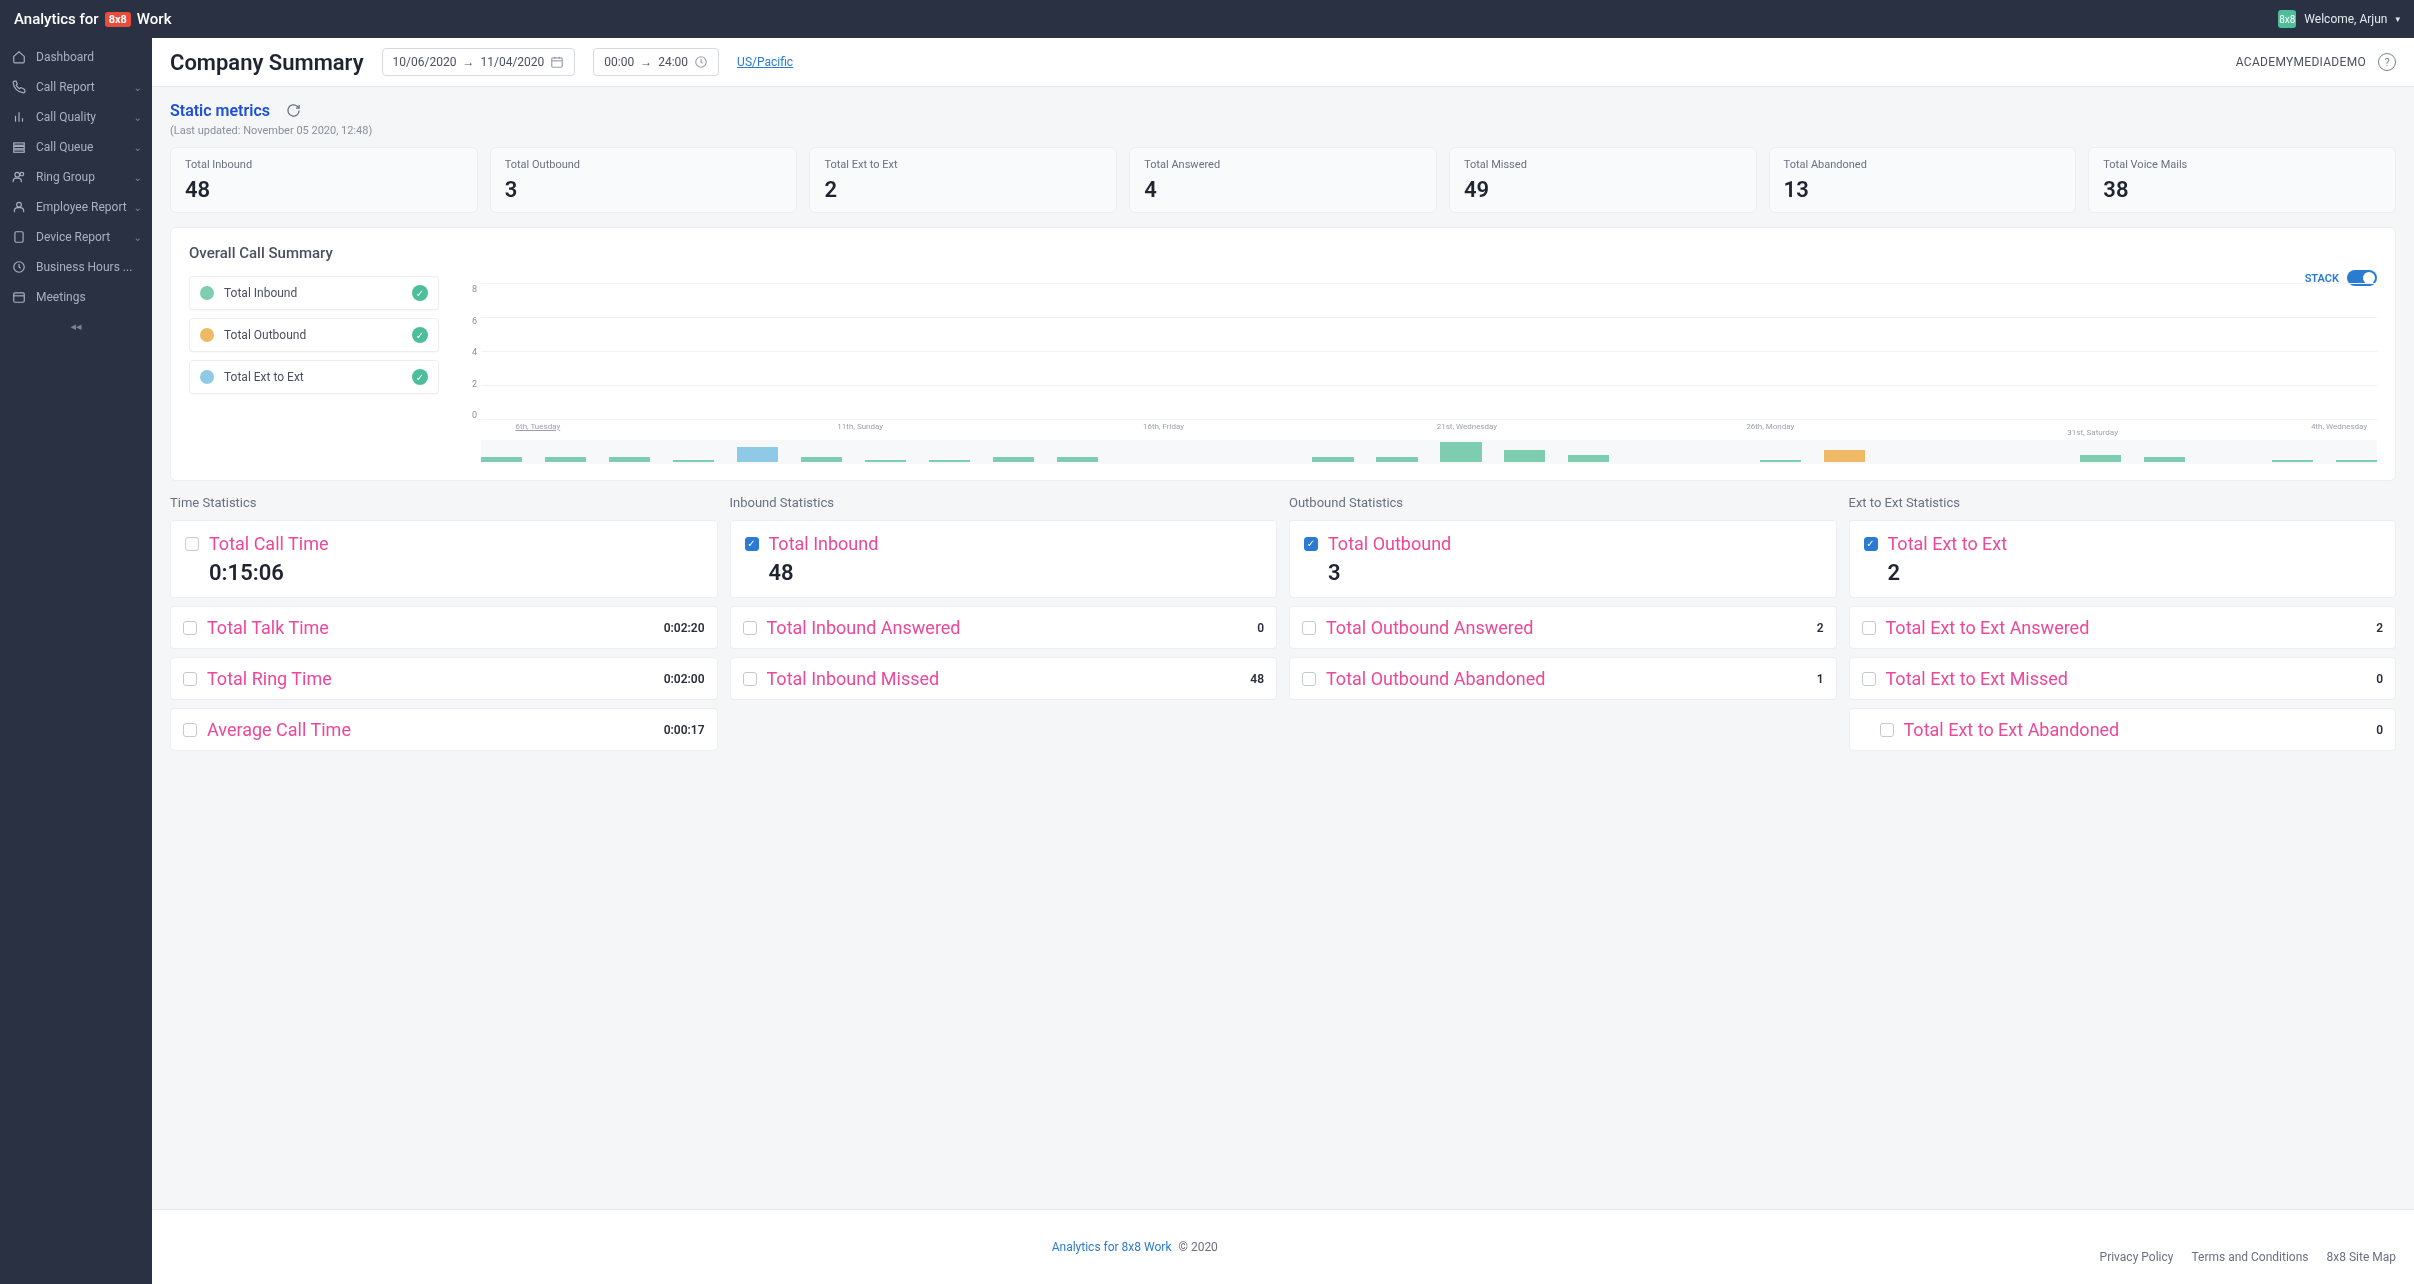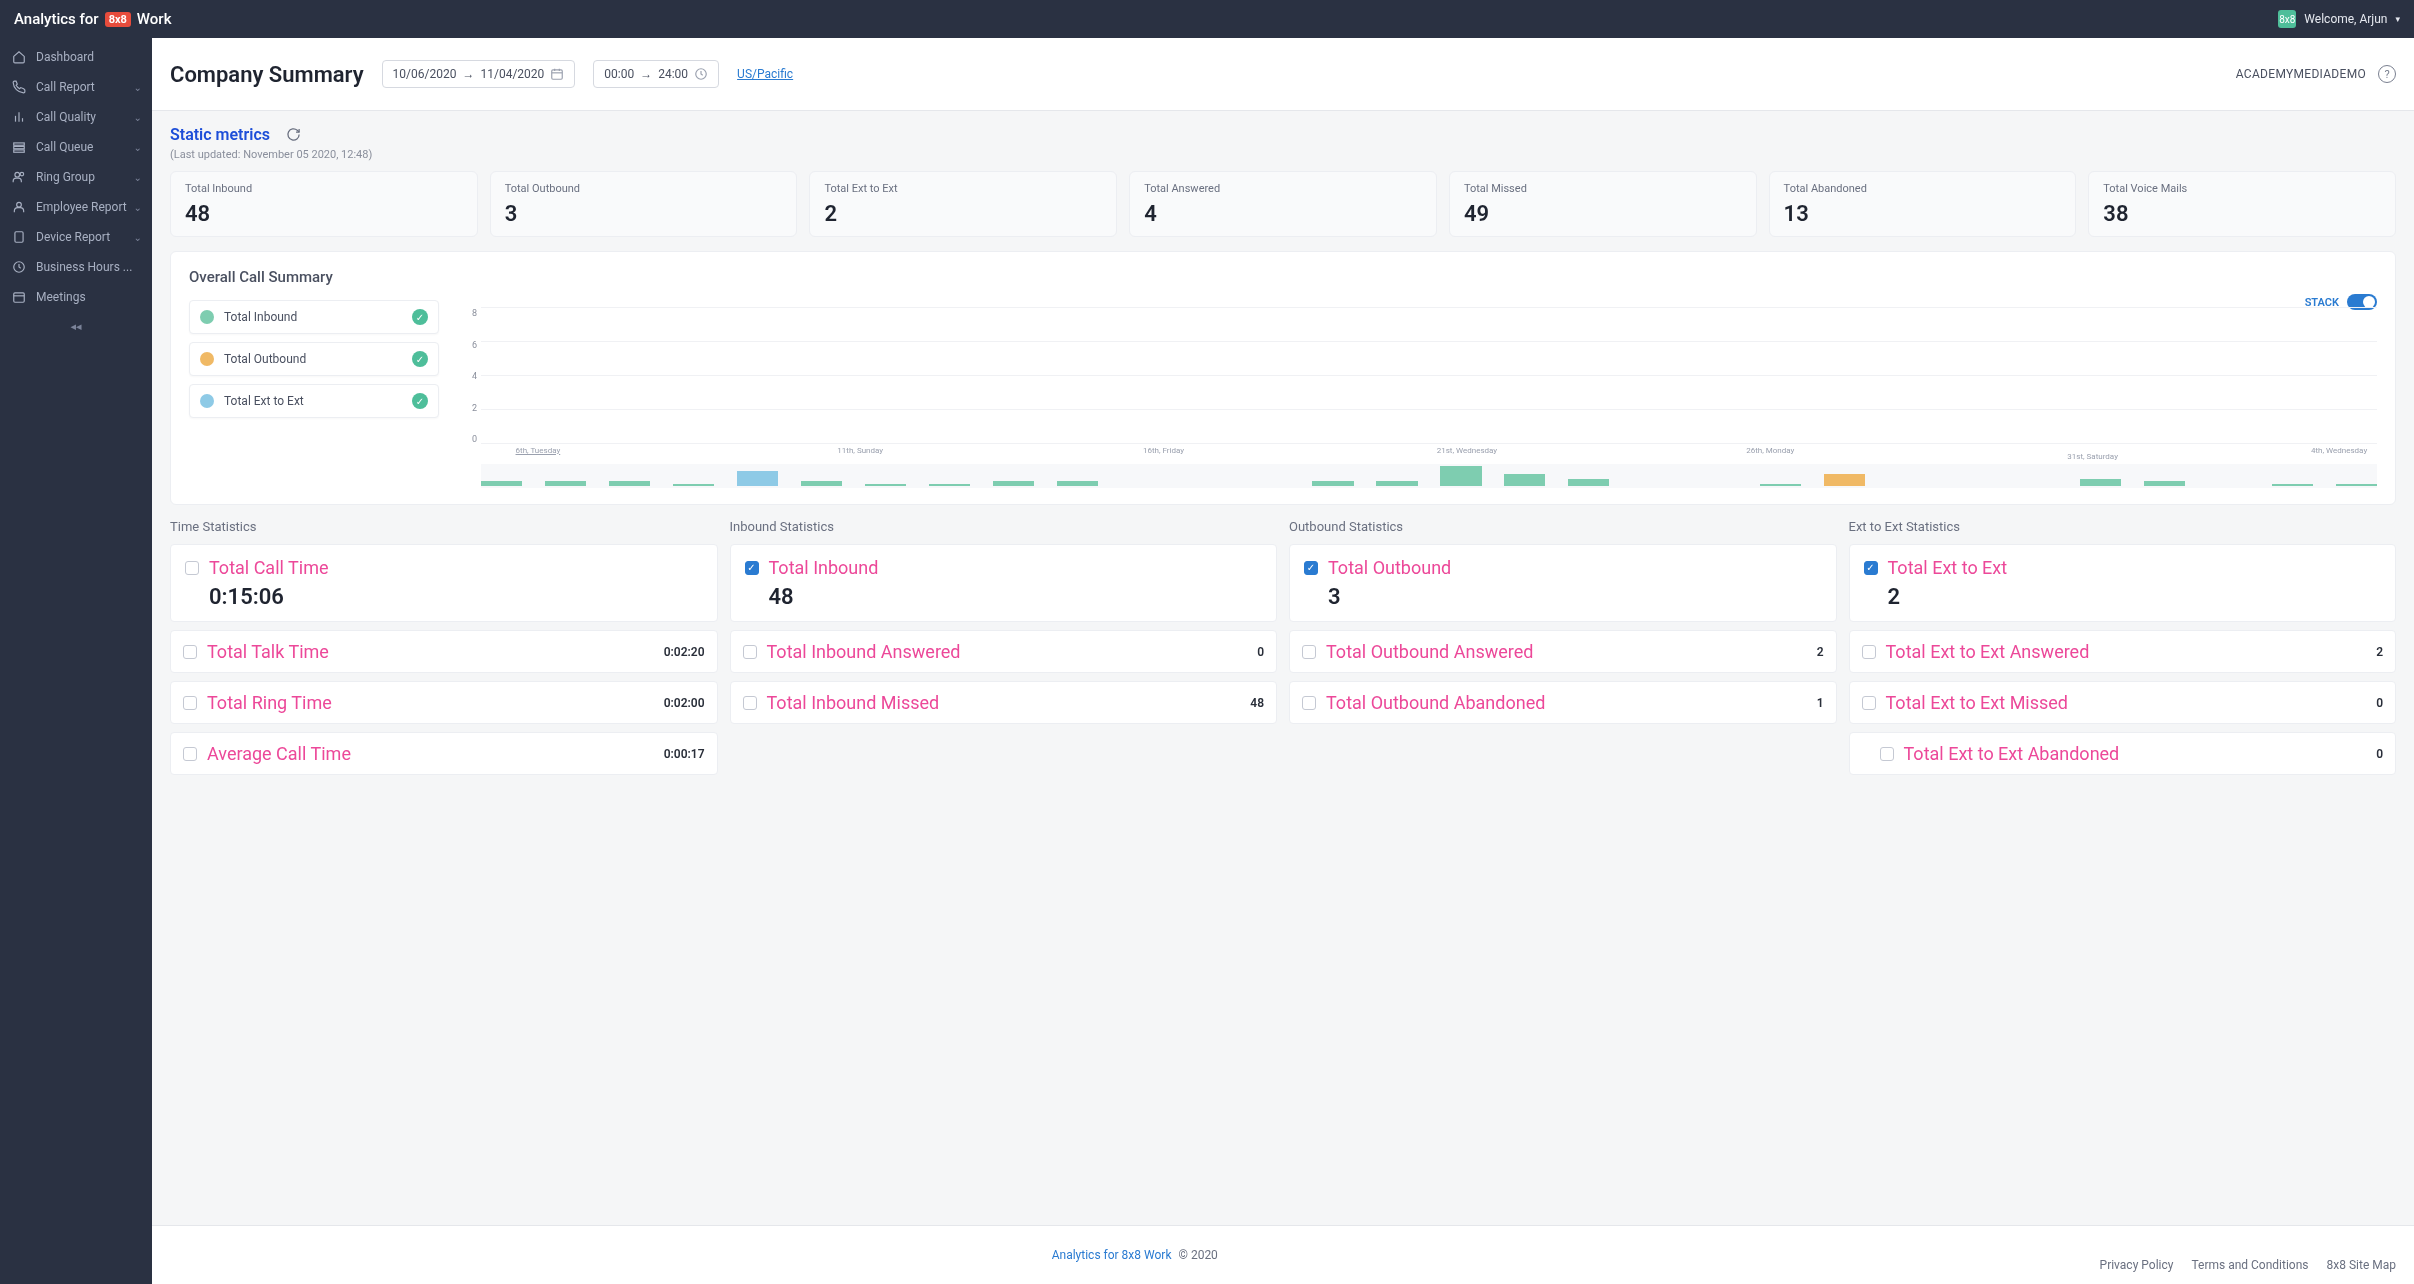--- a/index.html
+++ b/index.html
@@ -43,21 +43,21 @@
 .collapse-btn { text-align:center; color:#7b8399; padding:8px 0; cursor:pointer; font-size:11px;}
 .main {
   flex:1;
   background:#f5f6f7;
   display:flex;
   flex-direction:column;
 }
 .page-header {
   background:#fff;
   border-bottom:1px solid #e5e7eb;
-  padding: 22px 18px;
+  padding: 10px 18px;
   display:flex;
   align-items:center;
   gap:18px;
 }
 .page-title { font-size:22px; font-weight:600; color:#1f2430;}
 .date-picker, .time-picker {
   border:1px solid #d6d9e0;
   border-radius:4px;
   padding:6px 10px;
   font-size:12px;
@@ -141,21 +141,21 @@
 .stat-card .cb.checked { background:#2a7bd1; border-color:#2a7bd1;}
 .stat-card .cb.checked::after { content:"✓"; color:#fff; font-size:10px;}
 .stat-card .cb.indent { margin-left:18px;}
 .stat-label { font-size:18px; color:#ec4899; flex:1;}
 .stat-value { font-size:12px; font-weight:600; color:#2a2f3a;}
 .stat-big { font-size:22px; font-weight:600; color:#1f2430; margin-top:6px; margin-left:24px;}
 .stat-head-row { display:flex; align-items:center; width:100%;}
 .footer {
   background:#fff;
   border-top:1px solid #e5e7eb;
-  padding:12px 18px;
+  padding:20px 18px;
   display:flex;
   align-items:center;
   font-size:12px;
   color:#6a7080;
   margin-top:14px;
 }
 .footer-center { margin:0 auto;}
 .footer-center a { color:#2a7bd1; text-decoration:none;}
 .footer-links { display:flex; gap:18px;}
 .footer-links a { color:#6a7080; text-decoration:none; cursor:pointer;margin-top:20px;}

